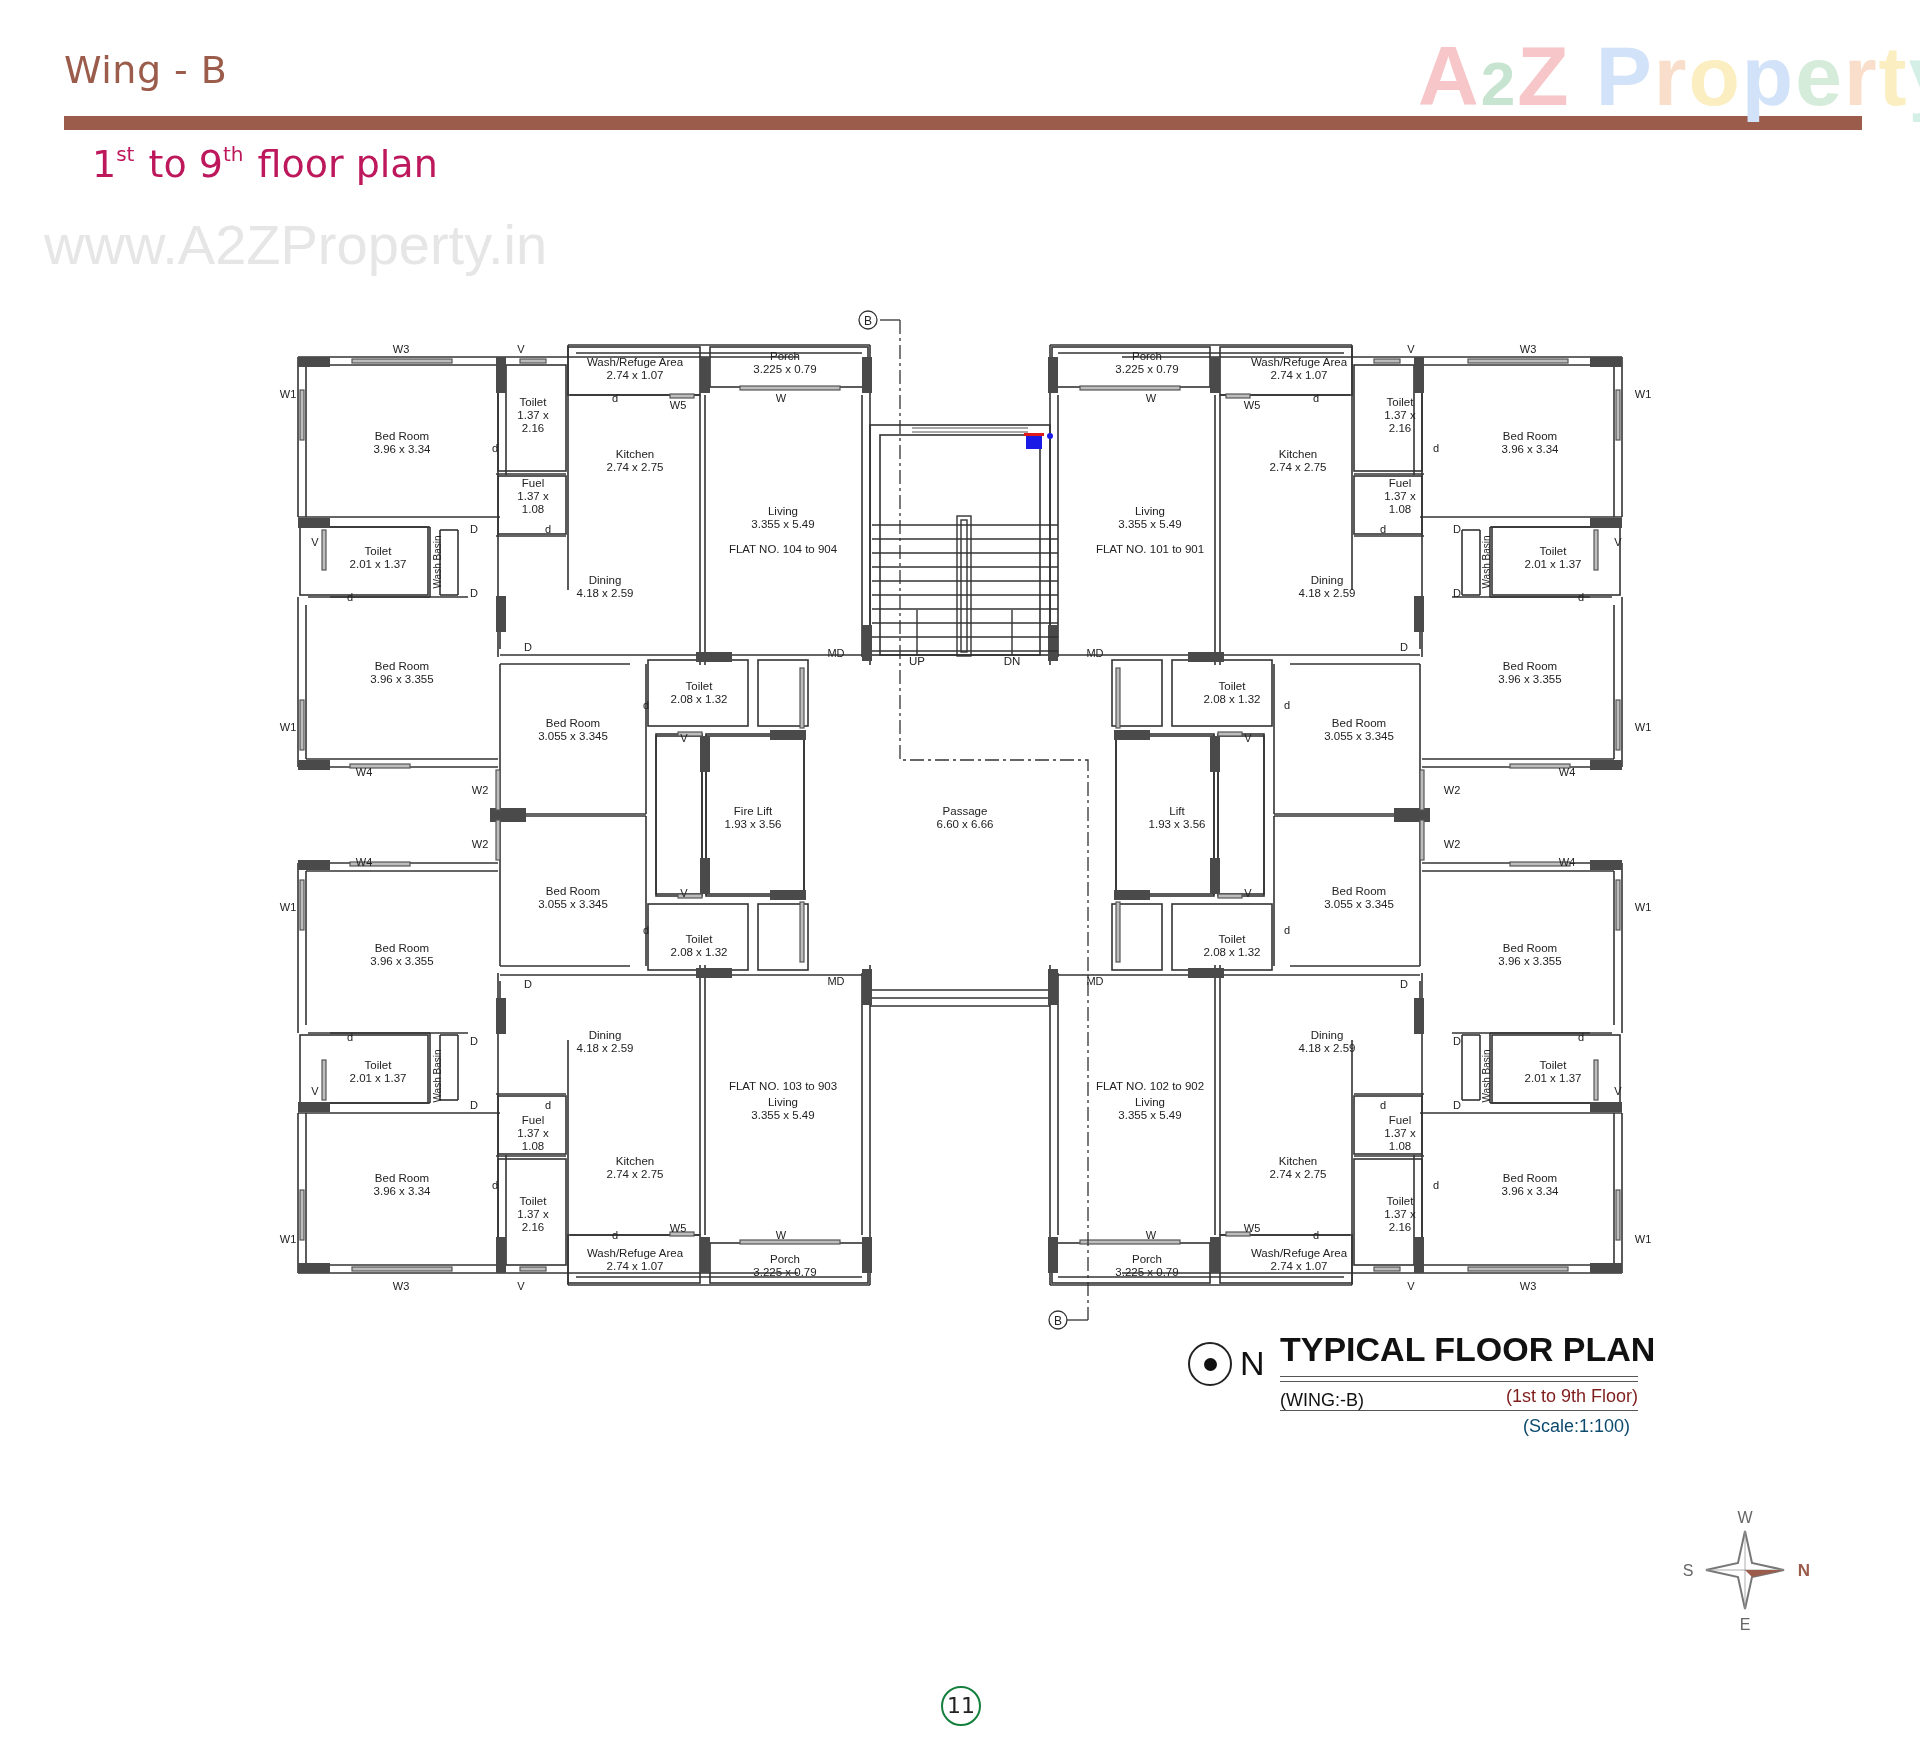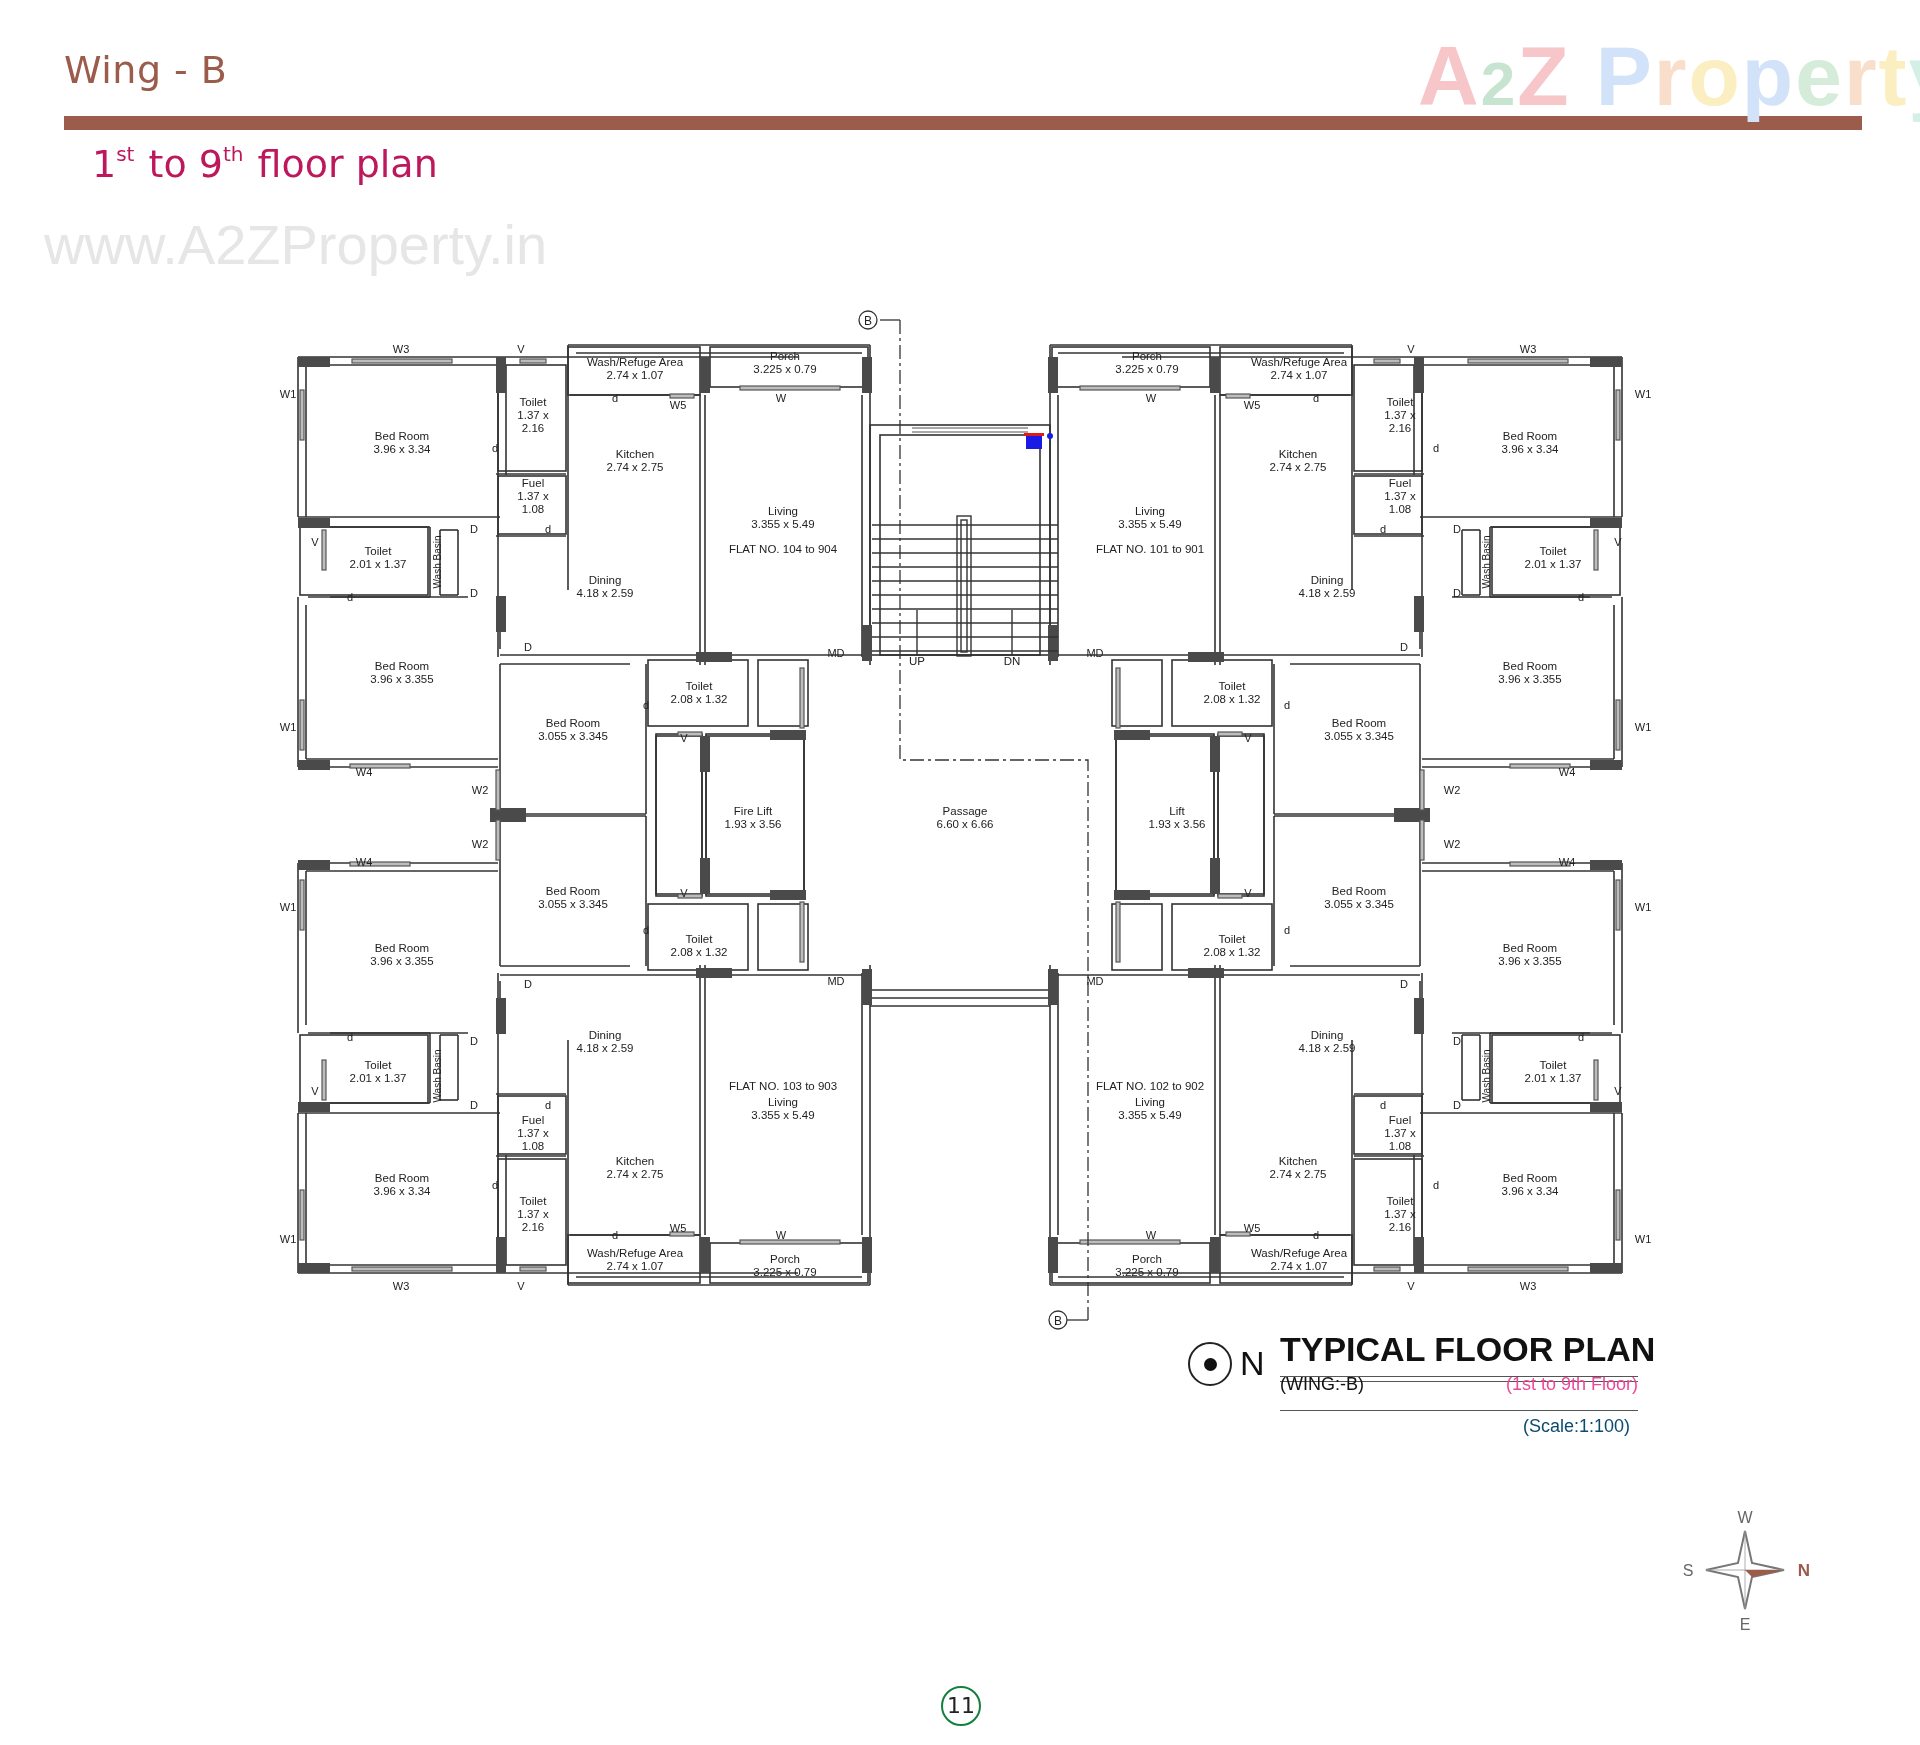--- a/index.html
+++ b/index.html
@@ -11,22 +11,22 @@
   .watermark-url { position: absolute; left: 44px; top: 212px; font-size: 56px; color: #e6e6e6; font-family: "Liberation Sans", sans-serif; }
   .brand { position: absolute; left: 1418px; top: 28px; font-size: 84px; font-weight: bold; font-family: "Liberation Sans", sans-serif; letter-spacing: 2px; white-space: nowrap; }
   .brand span { display: inline-block; }
   .plan { position: absolute; left: 0; top: 0; }
   .title-block { position: absolute; left: 1188px; top: 1330px; width: 450px; }
   .north-circle { position: absolute; left: 0; top: 12px; width: 40px; height: 40px; border: 2px solid #222; border-radius: 50%; }
   .north-dot { position: absolute; left: 14px; top: 14px; width: 13px; height: 13px; background: #111; border-radius: 50%; }
   .north-letter { position: absolute; left: 52px; top: 14px; font-size: 34px; color: #111; }
   .plan-heading { position: absolute; left: 92px; top: 0; font-size: 34px; color: #111; white-space: nowrap; font-weight: bold; }
   .dbl-line { position: absolute; left: 92px; top: 46px; width: 358px; height: 4px; border-top: 1.5px solid #555; border-bottom: 1.5px solid #555; }
-  .wing-label { position: absolute; left: 92px; top: 44px; font-size: 18px; color: #111; }
-  .floor-label { position: absolute; right: 0; top: 44px; font-size: 18px; color: #ec4899; }
+  .wing-label { position: absolute; left: 92px; top: 60px; font-size: 18px; color: #111; }
+  .floor-label { position: absolute; right: 0; top: 56px; font-size: 18px; color: #7f1d1d; }
   .single-line { position: absolute; left: 92px; top: 80px; width: 358px; border-top: 1.5px solid #555; }
   .scale-label { position: absolute; right: 8px; top: 86px; font-size: 18px; color: #0c4a6e; }
   .compass { position: absolute; left: 1680px; top: 1505px; width: 130px; height: 130px; }
   .page-num { position: absolute; left: 941px; top: 1686px; width: 36px; height: 36px; border: 2px solid #15803d; border-radius: 50%; text-align: center; line-height: 36px; font-size: 22px; color: #222; font-family: "DejaVu Sans", sans-serif; }
 </style>
 </head>
 <body>
 
 <div class="wing-title">Wing - B</div>
 <div class="rule-bar"></div>

